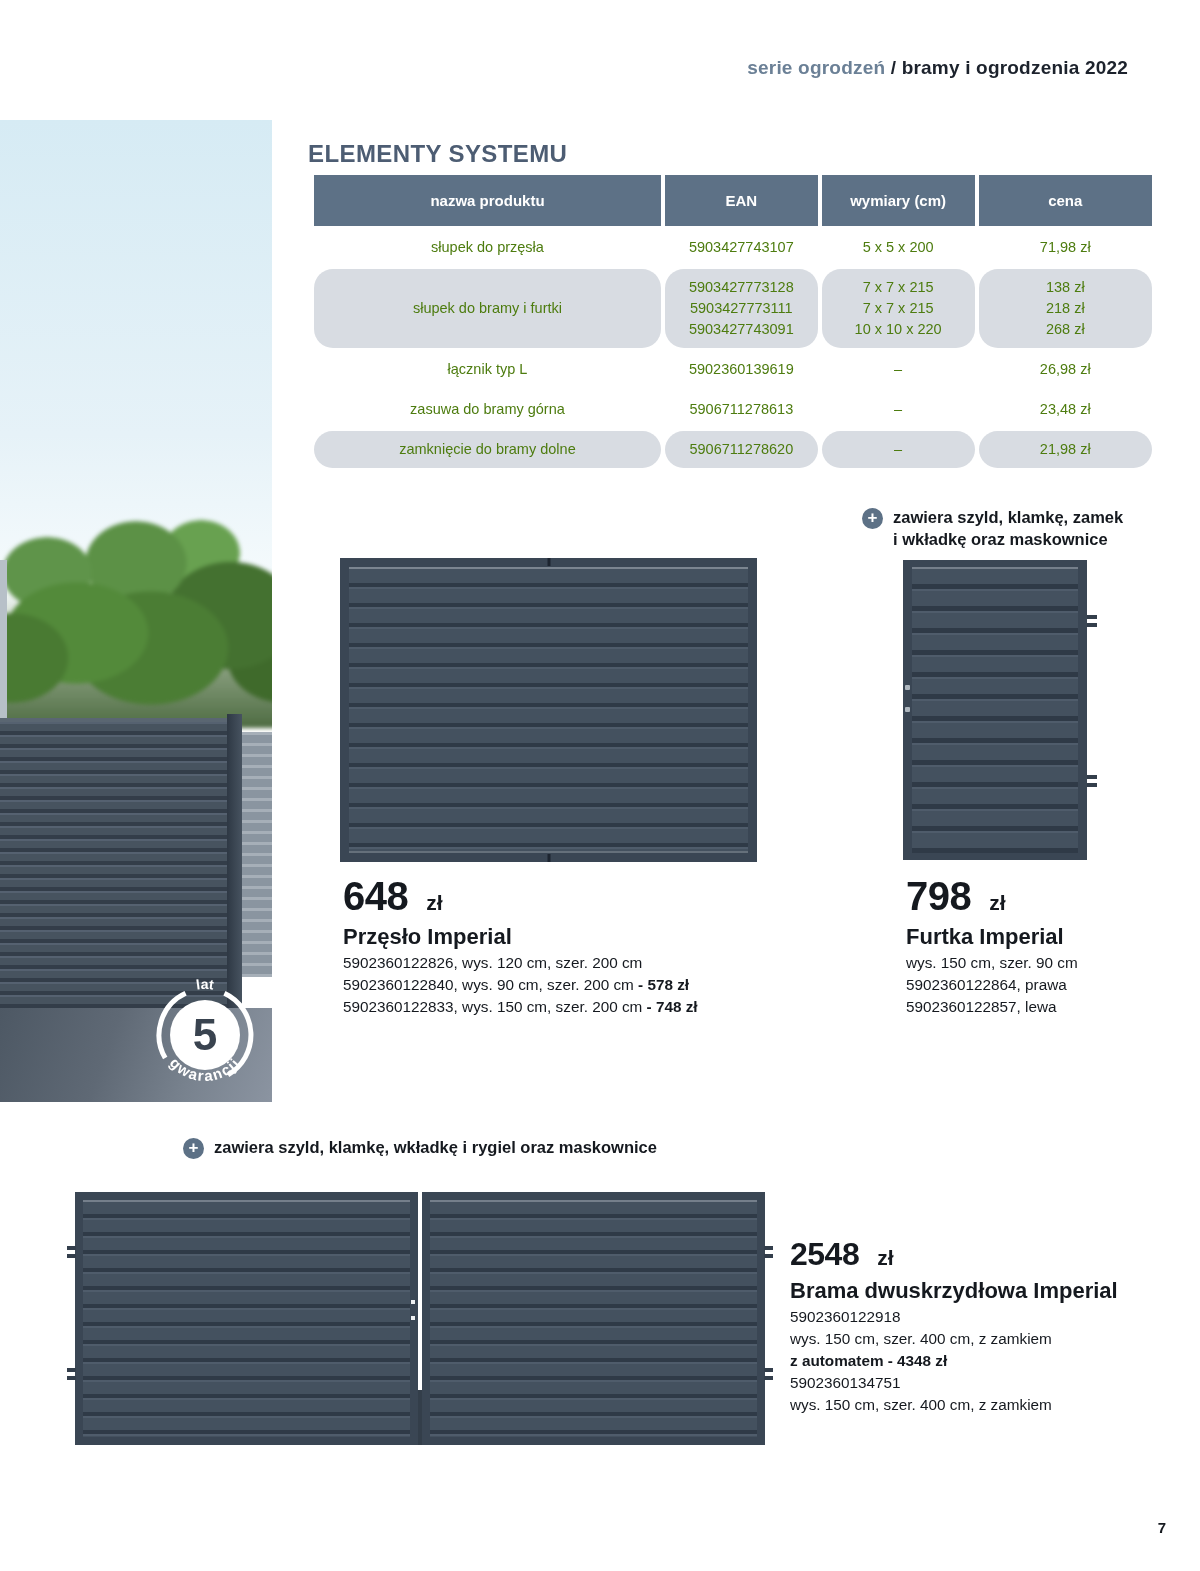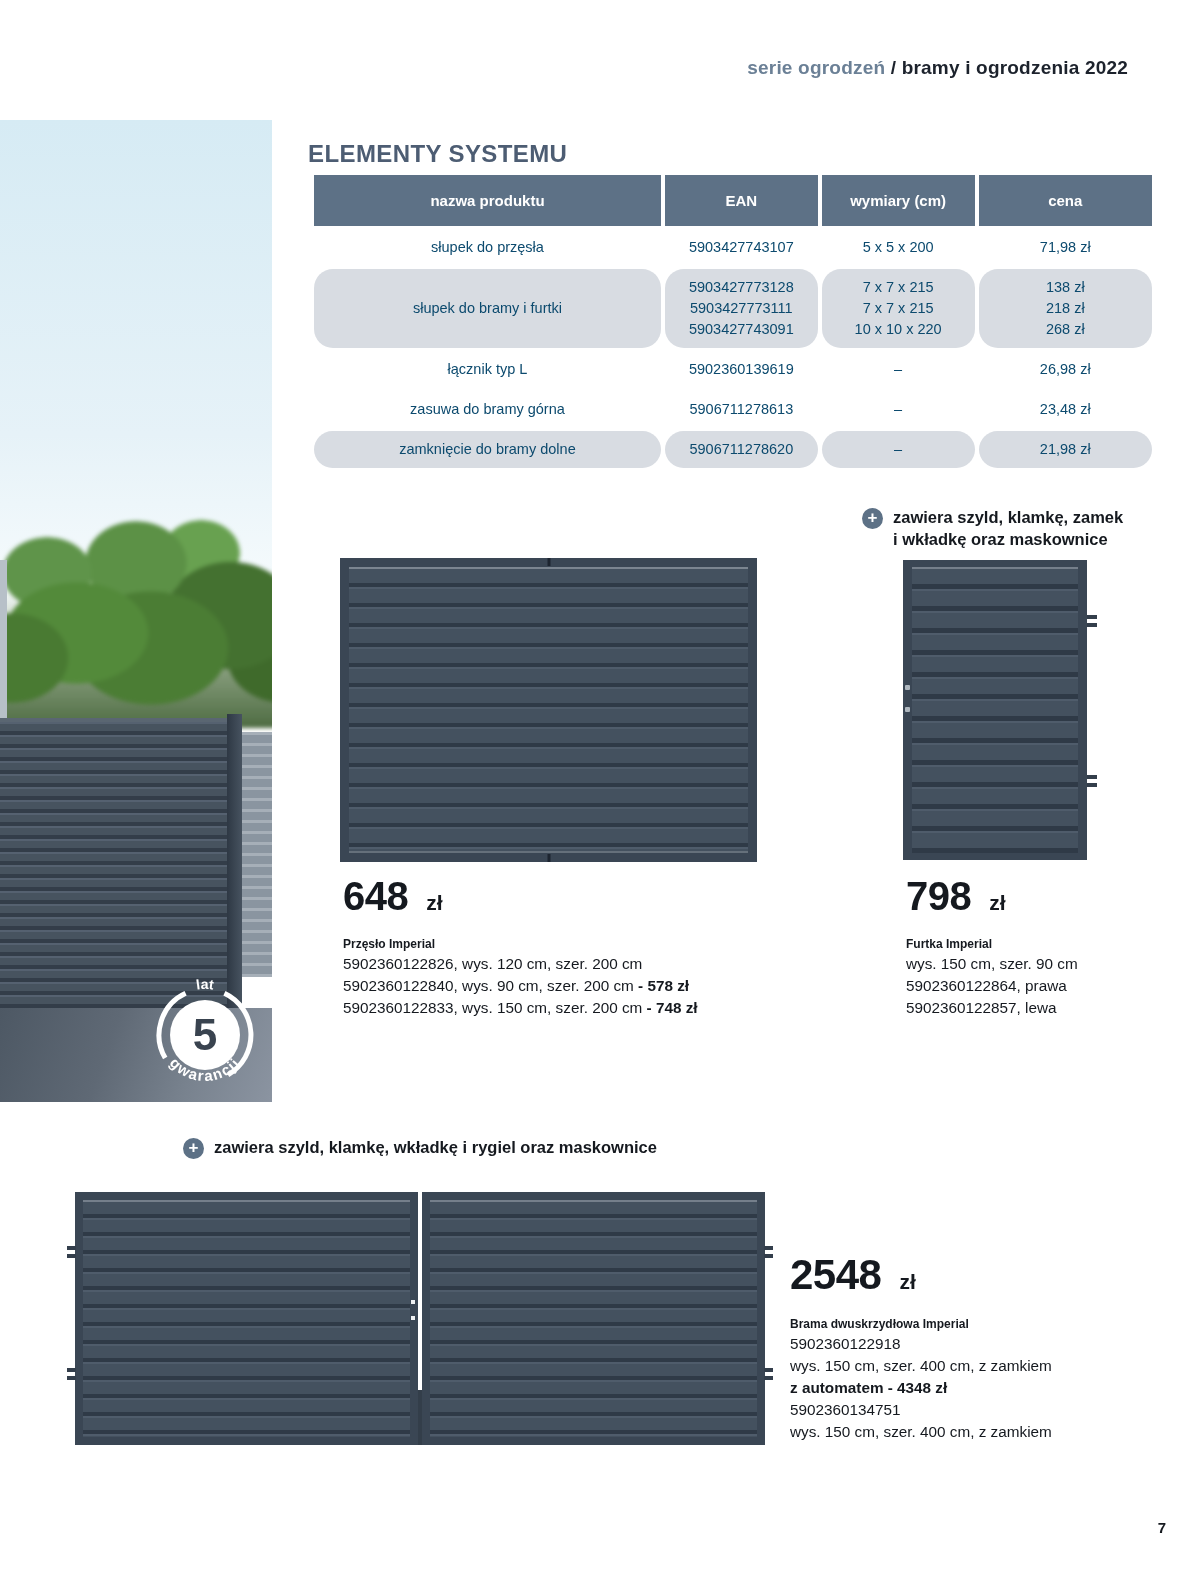--- a/index.html
+++ b/index.html
@@ -10,21 +10,21 @@
   
   .breadcrumb { position:absolute; top:57px; right:72px; font-size:19px; font-weight:700; letter-spacing:.2px; }
   .breadcrumb .light { color:#6b8096; }
   .breadcrumb .dark  { color:#1c222c; }
   .page-title { position:absolute; left:308px; top:112px; font-size:24px; font-weight:700; color:#4d5d73; letter-spacing:.4px;margin-top:28px; }
   .page-num { position:absolute; right:34px; top:1519px; font-size:15px; font-weight:700; color:#15191f; }
 
   
   .products-table { position:absolute; left:310px; top:172px; width:846px; border-collapse:separate; border-spacing:4px 3px; table-layout:fixed; }
   .products-table th { background:#5d7186; color:#fff; font-size:15px; font-weight:700; height:34px; padding:17px; text-align:center; }
-  .products-table td { text-align:center; vertical-align:middle; font-size:14.5px; padding:8px 4px; color:#0c4a6e; background:#fff; }
+  .products-table td { text-align:center; vertical-align:middle; font-size:14.5px; padding:8px 4px; color:#4d7c0f; background:#fff; }
   .products-table tr.alt td { background:#d8dce2;border-radius:19px; }
   .products-table td span { display:block; line-height:1.45; }
 
   
   .photo { position:absolute; left:0; top:120px; width:272px; height:982px; overflow:hidden;
     background:linear-gradient(to bottom,#d6ebf4 0%,#e6f2f8 32%,#f4fafc 46%,#ffffff 54%); }
   .trees { position:absolute; left:-12px; right:-12px; top:358px; height:250px; filter:blur(2px);
     background-image:
       radial-gradient(95px 75px at 8% 72%,  #497a32 0 59%, rgba(73,122,50,0) 60%),
       radial-gradient(120px 85px at 30% 62%, #538a3a 0 59%, rgba(83,138,58,0) 60%),
@@ -75,27 +75,27 @@
   .note-furtka { left:862px; top:506px; }
   .note-brama  { left:183px; top:1136px; }
   .plus-circle { flex:0 0 auto; width:21px; height:21px; border-radius:50%; background:#5d7186; color:#fff;
     text-align:center; line-height:20px; font-size:17px; font-weight:700; margin-top:2px; }
 
   
   .price-block { position:absolute; }
   .price-line { display:flex; align-items:baseline; gap:18px; }
   .price-big { font-size:40px; font-weight:700; letter-spacing:-.5px; line-height:1; }
   .price-cur { font-size:21px; font-weight:700; }
-  .prod-name { font-size:12px; font-weight:700; margin-top:21px; }
+  .prod-name { font-size:22px; font-weight:700; margin-top:8px; }
   .prod-line { font-size:15.3px; margin-top:3px; line-height:1.25; }
   .prod-line .b { font-weight:700; }
   #p648  { left:343px; top:876px; }
   #p798  { left:906px; top:876px; }
   #p2548 { left:790px; top:1238px; }
-  #p2548 .price-big { font-size:42px;margin-top:16px; }
+  #p2548 .price-big { font-size:32px; }
 </style>
 </head>
 <body>
 
 <div class="breadcrumb"><span class="light">serie ogrodzeń </span><span class="dark">/ bramy i ogrodzenia 2022</span></div>
 
 <h1 class="page-title">ELEMENTY SYSTEMU</h1>
 
 <div class="photo">
   <div class="trees"></div>

